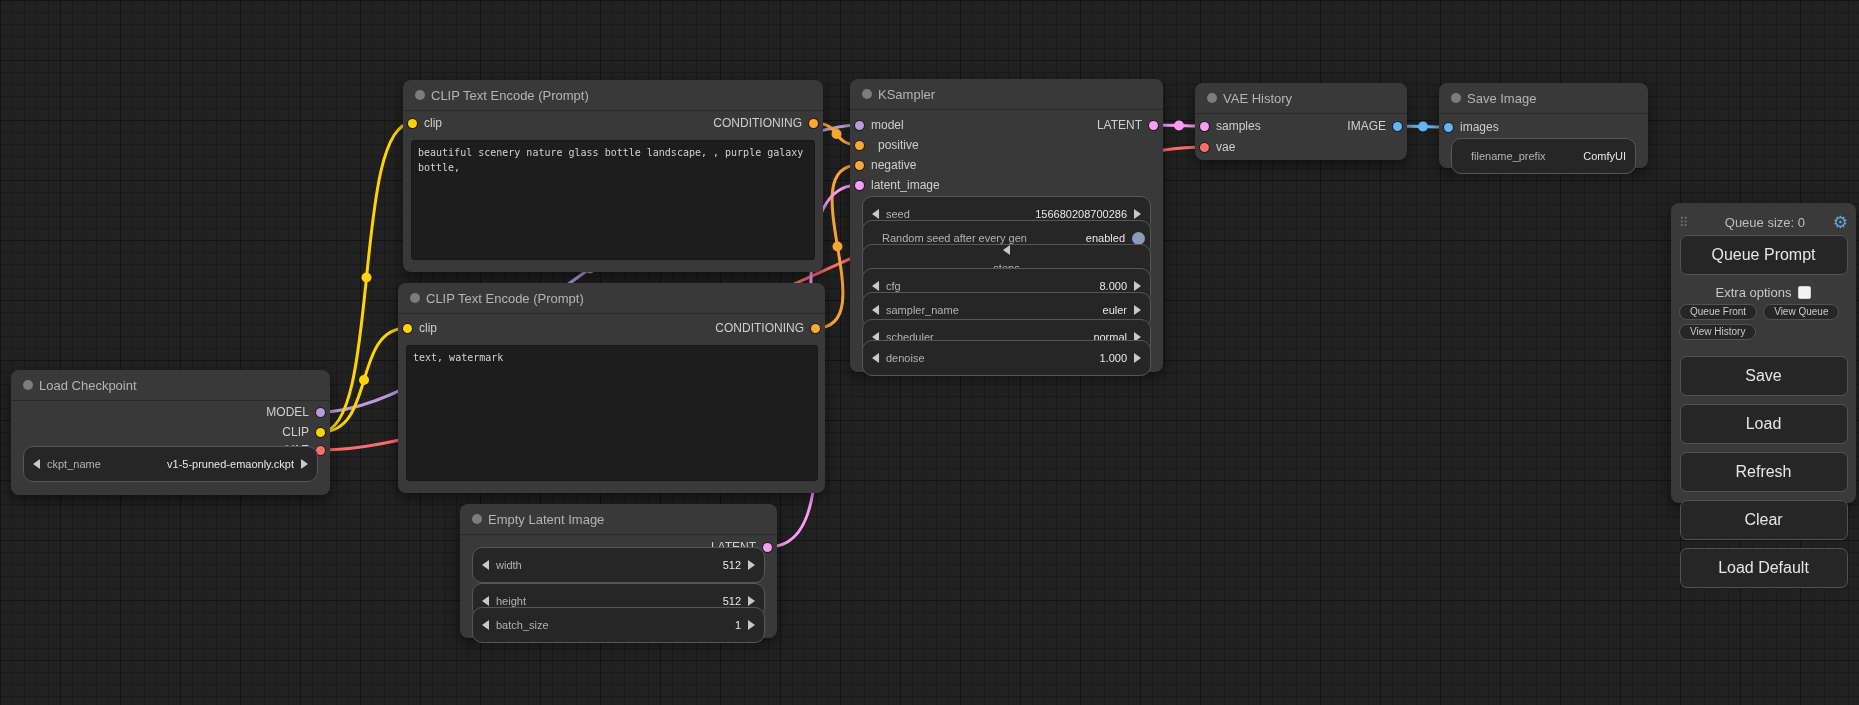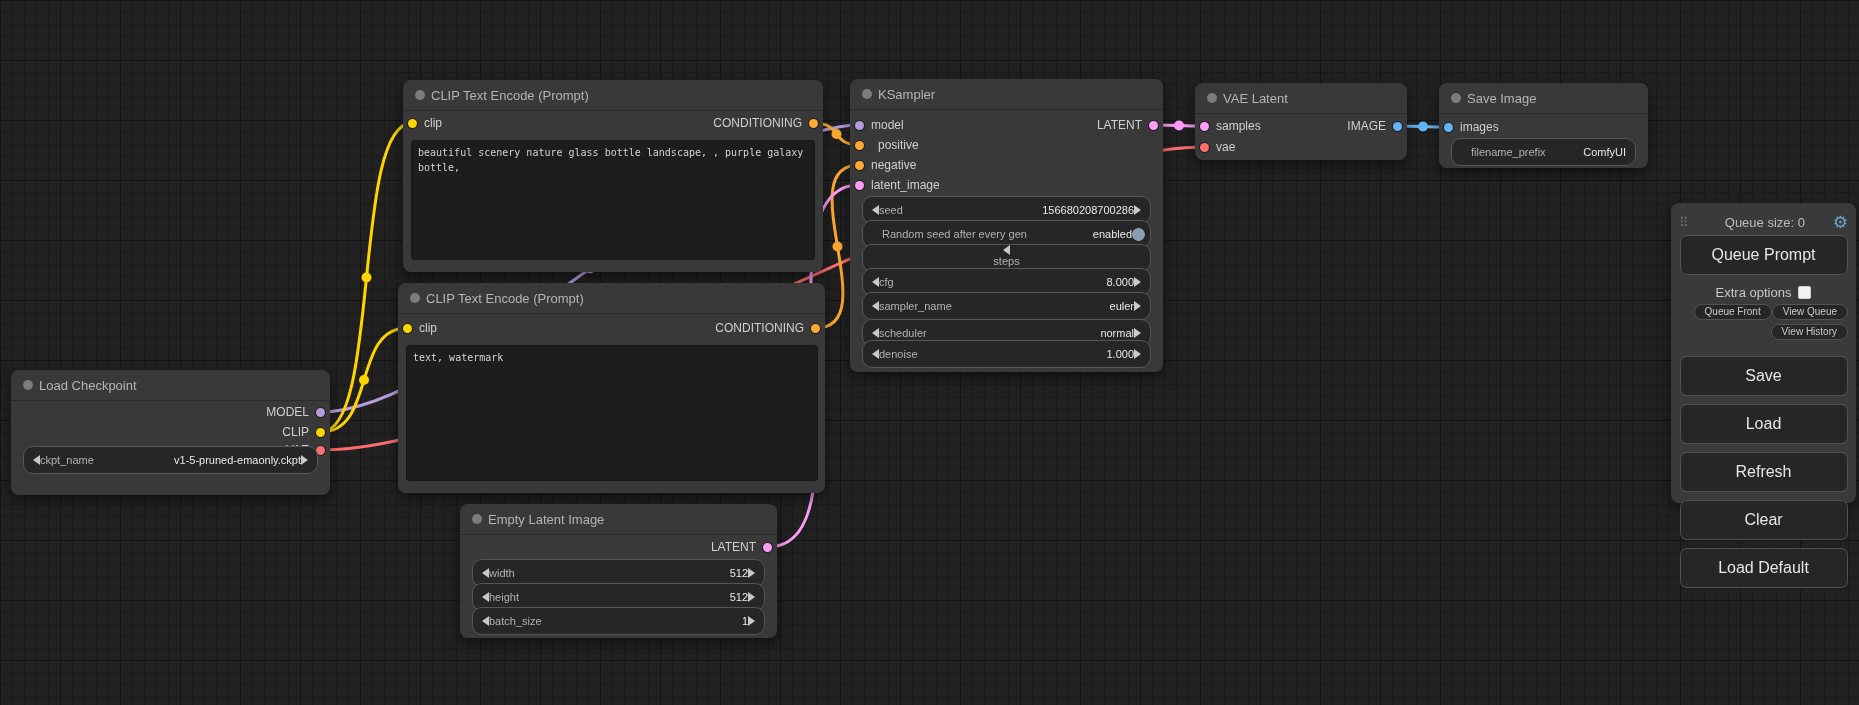--- a/index.html
+++ b/index.html
@@ -32,23 +32,23 @@
   .slot-row.in{left:5px;}
   .slot-row.out{right:5px;flex-direction:row;}
   .slot-dot{width:9px;height:9px;border-radius:50%;box-shadow:0 0 0 1px rgba(0,0,0,.45);flex:0 0 auto;}
   .node-textarea{
     position:absolute;background:#1d1d1d;border-radius:3px;color:#d2d2d2;
     font-family:"DejaVu Sans Mono",monospace;font-size:10px;line-height:1.5;
     padding:4px 6px;box-sizing:border-box;white-space:pre-wrap;word-break:break-word;
     border:1px solid #181818;
   }
   .widget{
-    position:absolute;height:28px;box-sizing:border-box;background:#262626;
+    position:absolute;height:36px;box-sizing:border-box;background:#262626;
     border:1px solid #565656;border-radius:10px;display:flex;align-items:center;
-    padding:0 9px;font-size:11px;color:#b2b2b2;white-space:nowrap;
+    gap:7px;padding:0 9px;font-size:11px;color:#b2b2b2;white-space:nowrap;
   }
   .widget .w-label{color:#b2b2b2;}
   .widget .w-spacer{flex:1;}
   .widget .w-value{color:#e8e8e8;}
   .aw{width:0;height:0;border-top:5px solid transparent;border-bottom:5px solid transparent;flex:0 0 auto;}
   .aw.l{border-right:7px solid #c9c9c9;}
   .aw.r{border-left:7px solid #c9c9c9;}
   .toggle-circle{width:13px;height:13px;border-radius:50%;background:#8b9cb3;flex:0 0 auto;margin-right:-4px;}
 
   
@@ -62,21 +62,21 @@
   .qp-size{flex:1;text-align:center;}
   .qp-gear{font-size:17px;line-height:1;cursor:pointer;}
   .qp-btn{
     display:block;width:168px;margin:0 auto;background:#262626;color:#e6e6e6;
     border:1px solid #525252;border-radius:7px;font-family:"Liberation Sans",sans-serif;
     text-align:center;cursor:pointer;
   }
   .qp-btn.big{height:40px;font-size:16px;line-height:22px;}
   .qp-extra{display:flex;align-items:center;justify-content:center;gap:7px;margin-top:9px;height:16px;color:#c8c8c8;font-size:13px;}
   .qp-checkbox{width:13px;height:13px;background:#f2f2f2;border-radius:2px;border:1px solid #d0d0d0;box-sizing:border-box;cursor:pointer;}
-  .qp-pills{display:flex;justify-content:flex-end;gap:0;margin-top:4px;}
+  .qp-pills{display:flex;justify-content:flex-start;gap:6px;margin-top:4px;}
   .qp-pill{
     background:#262626;border:1px solid #525252;color:#c9c9c9;border-radius:8px;
     font-size:10px;height:16px;line-height:14px;padding:0 10px;cursor:pointer;
     font-family:"Liberation Sans",sans-serif;
   }
   .qp-stack{margin-top:16px;display:flex;flex-direction:column;gap:8px;}
 </style>
 </head>
 <body>
 
@@ -226,21 +226,21 @@
         <span class="aw l"></span>
         <span class="w-label">denoise</span>
         <span class="w-spacer"></span>
         <span class="w-value">1.000</span>
         <span class="aw r"></span>
       </div>
     </div>
     <div class="node" style="left: 1195px; top: 83px; width: 212px; height: 77px;">
       <div class="node-title">
         <span class="title-dot"></span>
-        <span>VAE Latent</span>
+        <span>VAE History</span>
       </div>
       <div class="slot-row in" style="top: 33px;">
         <span class="slot-dot" style="background: rgb(255, 156, 249);"></span>
         <span>samples</span>
       </div>
       <div class="slot-row in" style="top: 54px;">
         <span class="slot-dot" style="background: rgb(255, 110, 110);"></span>
         <span>vae</span>
       </div>
       <div class="slot-row out" style="top: 33px;">
@@ -265,21 +265,21 @@
     </div>
     <div class="node" style="left: 460px; top: 504px; width: 317px; height: 134px;">
       <div class="node-title">
         <span class="title-dot"></span>
         <span>Empty Latent Image</span>
       </div>
       <div class="slot-row out" style="top: 33px;">
         <span>LATENT</span>
         <span class="slot-dot" style="background: rgb(255, 156, 249);"></span>
       </div>
-      <div class="widget" style="left: 12px; top: 55px; width: 293px;">
+      <div class="widget" style="left: 12px; top: 43px; width: 293px;">
         <span class="aw l"></span>
         <span class="w-label">width</span>
         <span class="w-spacer"></span>
         <span class="w-value">512</span>
         <span class="aw r"></span>
       </div>
       <div class="widget" style="left: 12px; top: 79px; width: 293px;">
         <span class="aw l"></span>
         <span class="w-label">height</span>
         <span class="w-spacer"></span>

